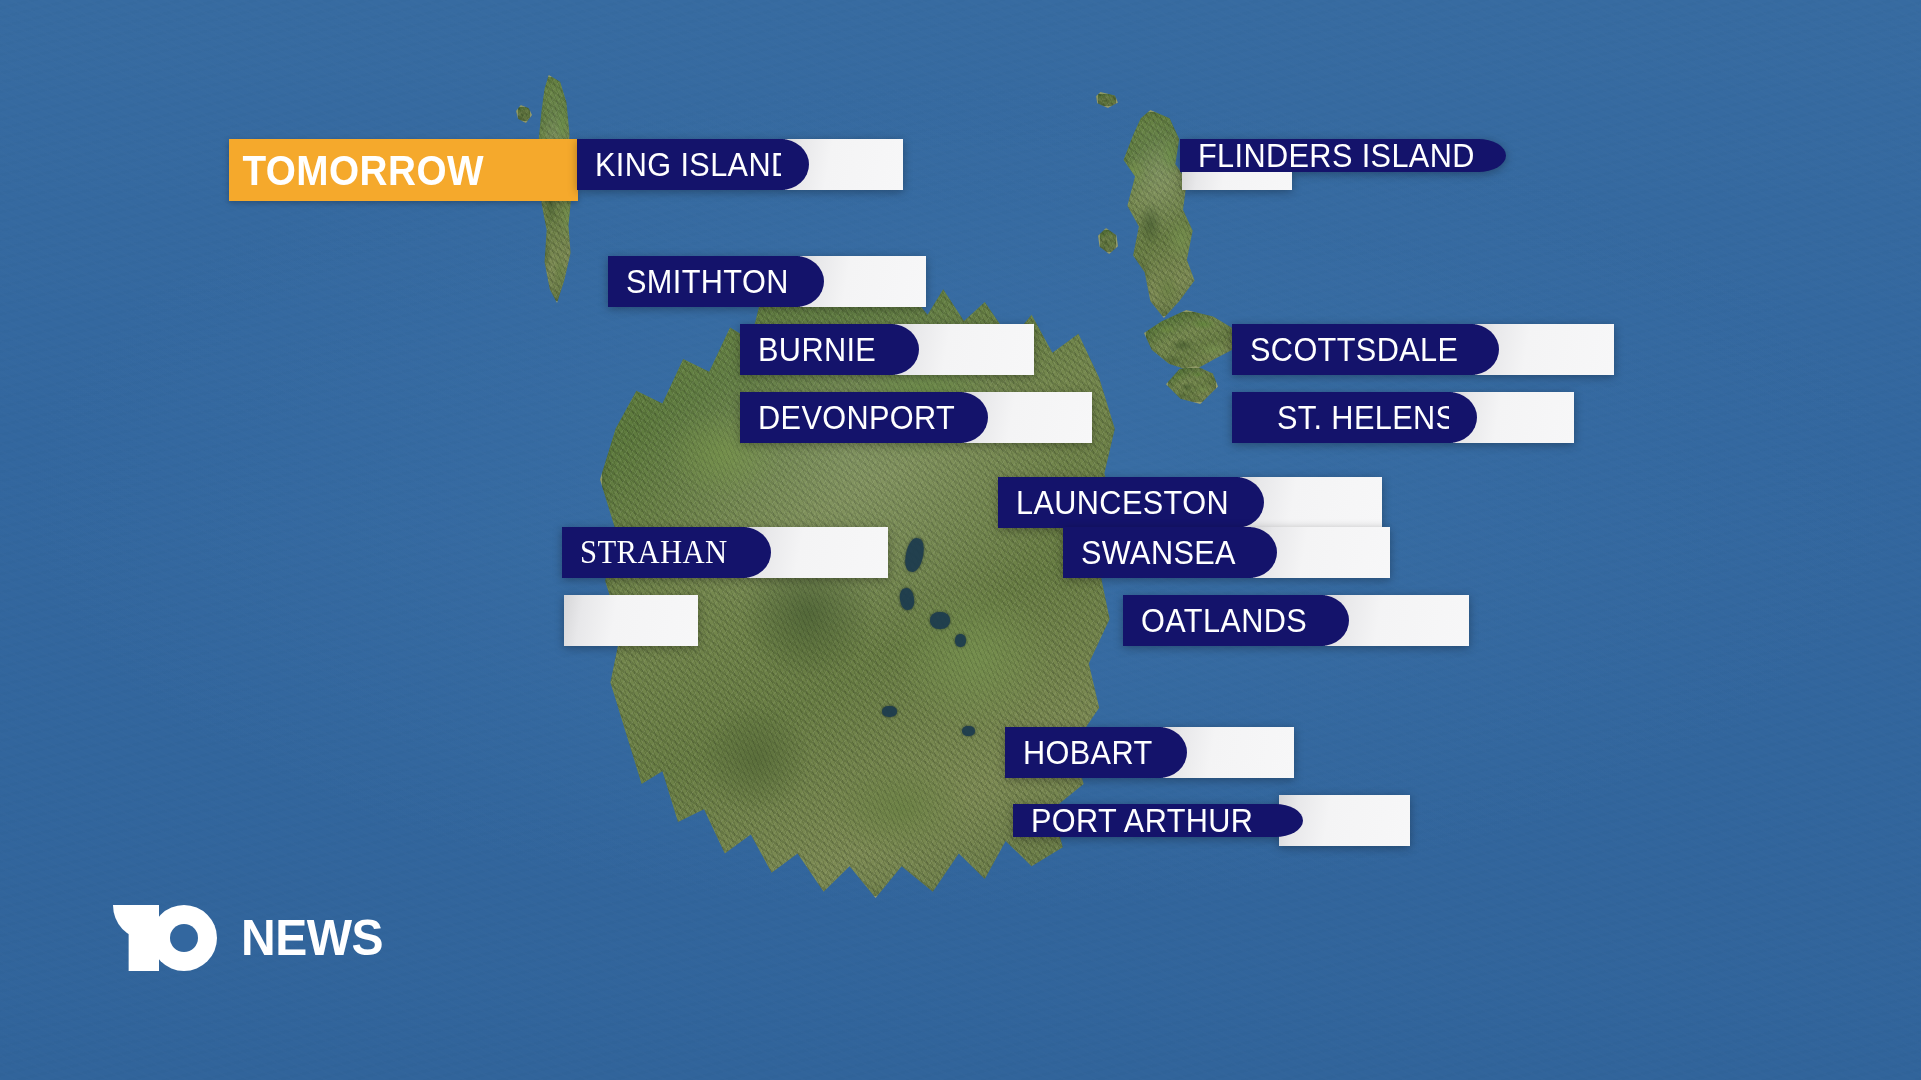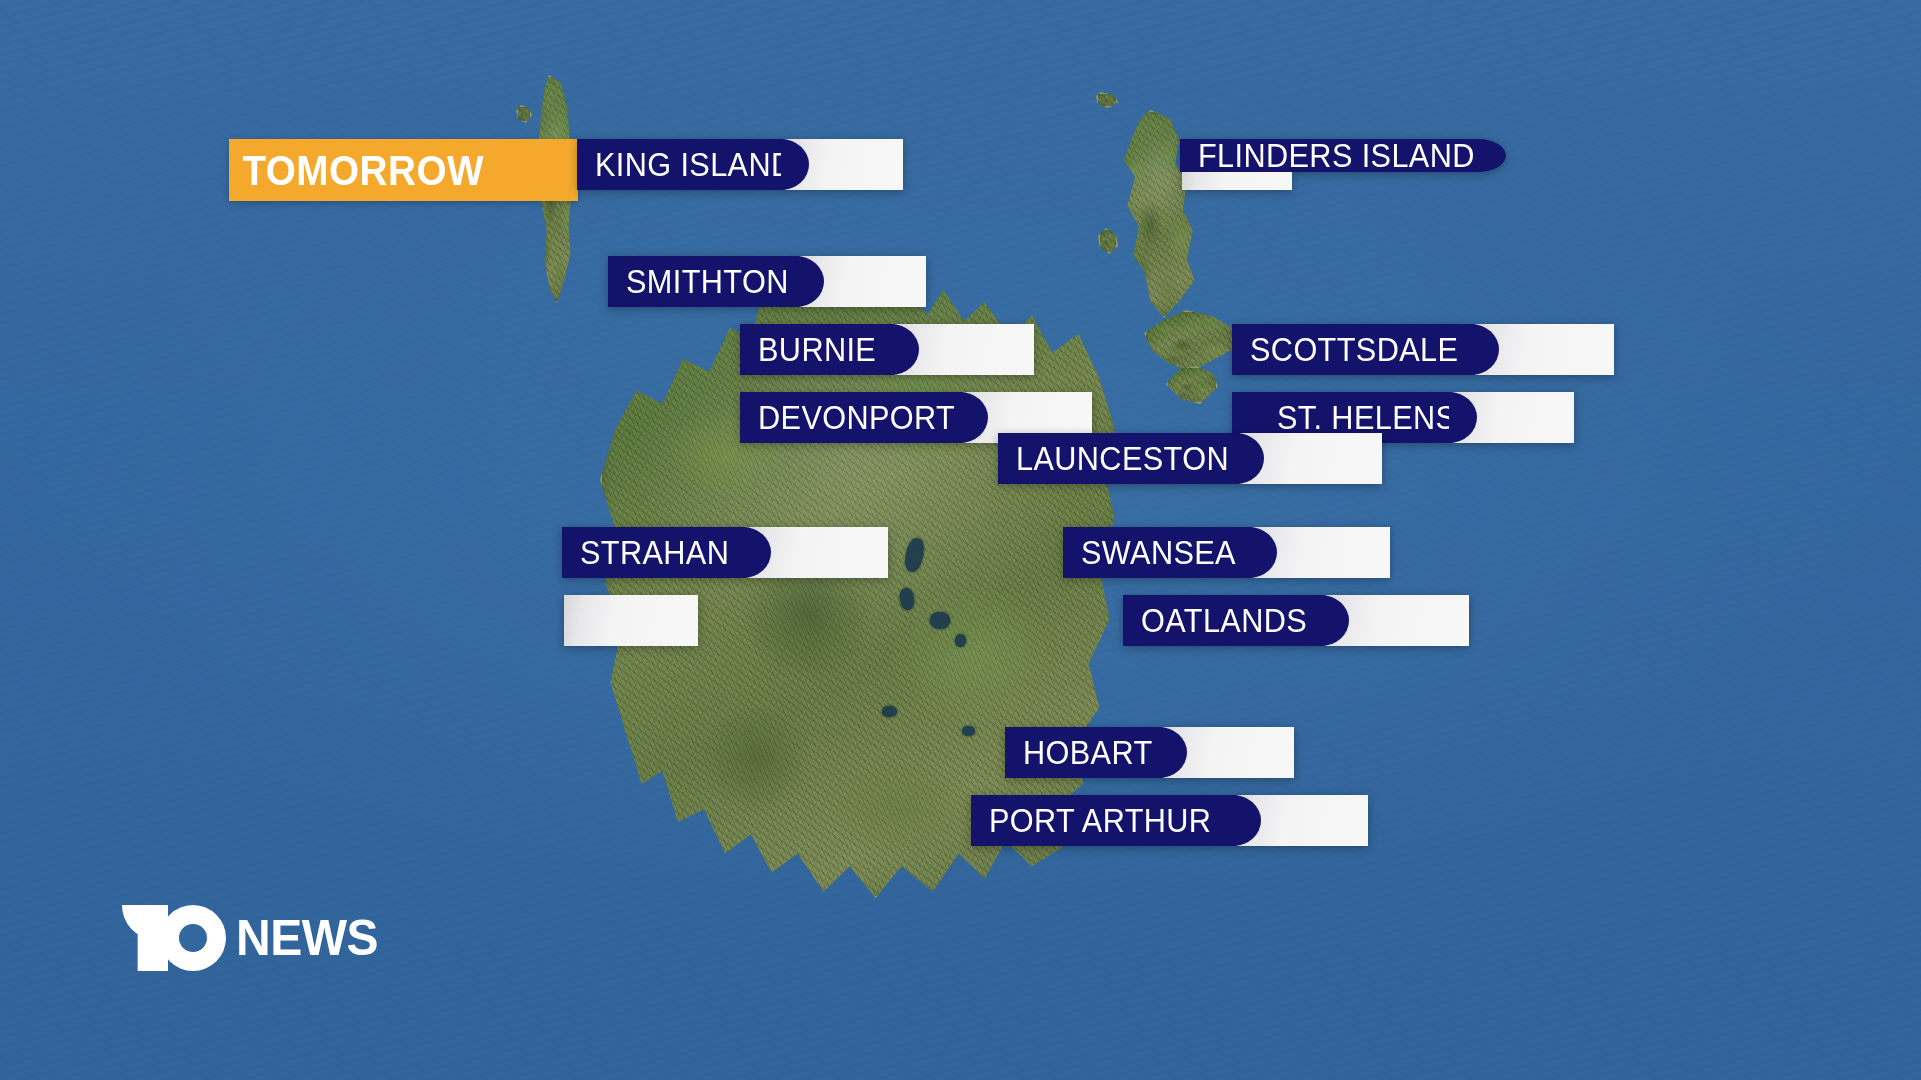--- a/index.html
+++ b/index.html
@@ -191,23 +191,23 @@
     position:relative;
     margin-left:2px;
     height:100%;
     background:linear-gradient(100deg,#D6D6D8 0%, #E8E8EA 14%, #F4F4F5 38%, #F7F7F8 100%);
     z-index:1;
   }
 
   
   #news-logo{
     position:absolute;
-    left:122px; top:905px;
+    left:113px; top:905px;
     height:66px;
-    display:flex; align-items:center; gap:10px;
+    display:flex; align-items:center; gap:24px;
   }
   .logo-mark{ position:relative; width:104px; height:66px; }
   
   .logo-one{
     position:absolute; left:0; top:0; width:46px; height:66px;
     background:#FFFFFF;
     clip-path: polygon(0% 34%, 34% 34%, 34% 0%, 100% 0%, 100% 100%, 34% 100%, 34% 34%);
   }
   .logo-one-wedge{
     position:absolute; left:0; top:0; width:32px; height:34px;
@@ -339,28 +339,28 @@
           <span class="name">DEVONPORT</span>
         </div>
         <div class="value-panel" style="width: 128px;"></div>
       </div>
       <div class="city-label" style="left: 1232px; top: 392px;">
         <div class="name-box" style="width: 219px; padding-left: 45px;">
           <span class="name">ST. HELENS</span>
         </div>
         <div class="value-panel" style="width: 121px;"></div>
       </div>
-      <div class="city-label" style="left: 998px; top: 433px;">
+      <div class="city-label" style="left: 998px; top: 477px;">
         <div class="name-box" style="width: 240px;">
           <span class="name">LAUNCESTON</span>
         </div>
         <div class="value-panel" style="width: 142px;"></div>
       </div>
       <div class="city-label" style="left: 562px; top: 527px;">
-        <div class="name-box" style="width: 183px;">
+        <div class="name-box" style="width: 183px; font-family: Liberation Serif, serif;">
           <span class="name">STRAHAN</span>
         </div>
         <div class="value-panel" style="width: 141px;"></div>
       </div>
       <div class="city-label" style="left: 1063px; top: 527px;">
         <div class="name-box" style="width: 188px;">
           <span class="name">SWANSEA</span>
         </div>
         <div class="value-panel" style="width: 137px;"></div>
       </div>
@@ -372,21 +372,21 @@
           <span class="name">OATLANDS</span>
         </div>
         <div class="value-panel" style="width: 144px;"></div>
       </div>
       <div class="city-label" style="left: 1005px; top: 727px;">
         <div class="name-box" style="width: 156px;">
           <span class="name">HOBART</span>
         </div>
         <div class="value-panel" style="width: 131px;"></div>
       </div>
-      <div class="city-label" style="left: 971px; top: 795px;">
+      <div class="city-label" style="left: 1013px; top: 795px; align-items: center;">
         <div class="name-box" style="width: 264px;">
           <span class="name">PORT ARTHUR</span>
         </div>
         <div class="value-panel" style="width: 131px;"></div>
       </div>
     </div>
 
   <div id="news-logo">
     <div class="logo-mark">
       <div class="logo-one"></div>

